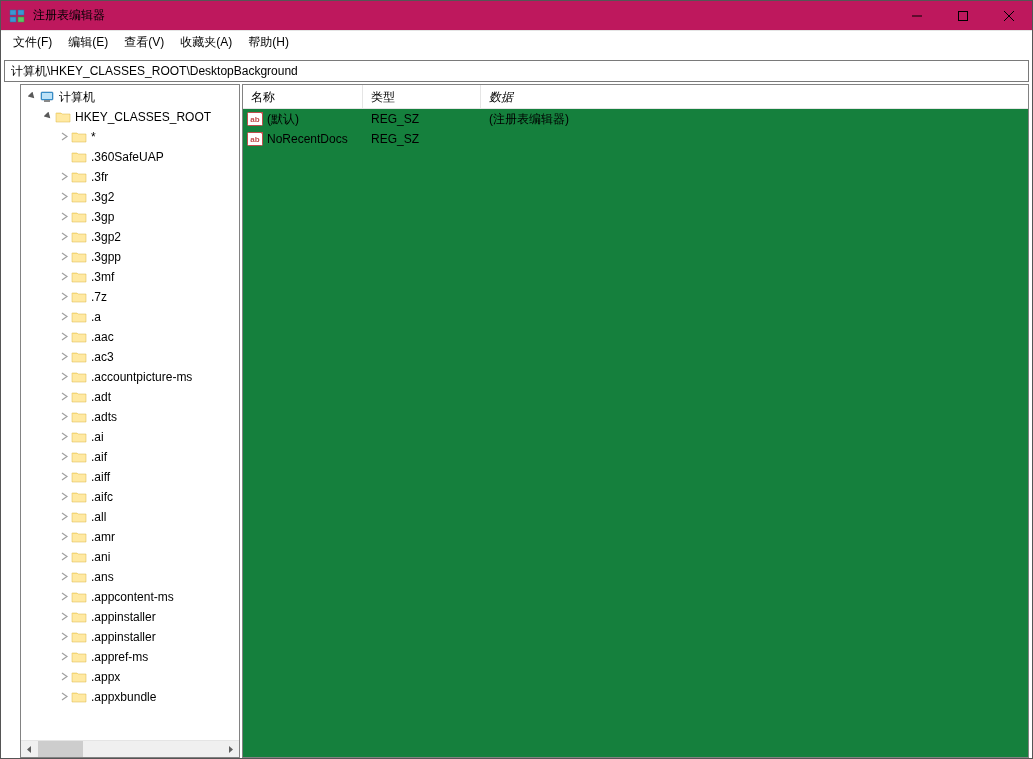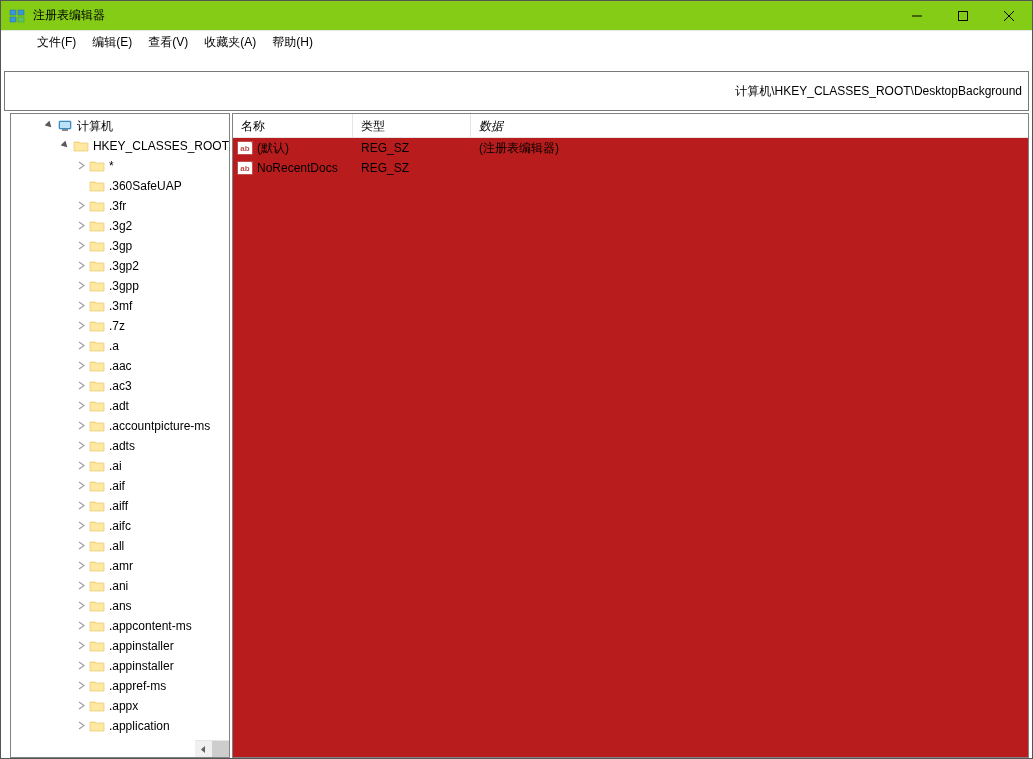--- a/index.html
+++ b/index.html
@@ -14,21 +14,21 @@
       flex-direction: column;
       overflow: hidden;
       border: 1px solid #555;
     }
 
     
     .titlebar {
       height: 30px;
       display: flex;
       align-items: center;
-      background: #84cc16;
+      background: #be185d;
       border-bottom: 1px solid #e5e5e5;
     }
     .titlebar .app-icon {
       width: 16px; height: 16px;
       margin: 0 6px 0 8px;
       display: inline-flex;
     }
     .titlebar .title {
       flex: 1;
       font-size: 12px;
@@ -43,57 +43,54 @@
     }
     .win-btn svg { stroke: #000; }
 
     
     .menubar {
       height: 22px;
       display: flex;
       align-items: center;
       padding: 0 4px;
       background: #fff;
-      margin-left: 24px;
     }
     .menu-item {
       padding: 2px 8px;
       font-size: 12px;
     }
 
     
     .addressbar {
-      height: 40px;
+      height: 22px;
       border: 1px solid #7a7a7a;
-      margin: 18px 3px 2px 3px;
+      margin: 7px 3px 2px 3px;
       padding: 2px 6px;
       font-size: 12px;
       background: #fff;
       display: flex;
       align-items: center;
-      justify-content: flex-end;
     }
 
     
     .content {
       flex: 1;
       display: flex;
       overflow: hidden;
     }
 
     
     .tree-panel {
       width: 220px;
       border: 1px solid #828282;
-      margin: 0 0 0 9px;
+      margin: 0 0 0 19px;
       display: flex;
       flex-direction: column;
       background: #fff;
       overflow: hidden;
-      align-items: flex-end;
     }
     .tree-scroll {
       flex: 1;
       overflow: hidden;
       padding: 2px 0;
     }
     .tree-hscroll {
       height: 17px;
       background: #f0f0f0;
       position: relative;
@@ -144,21 +141,21 @@
     }
     .indent-1 { padding-left: 4px; }
     .indent-2 { padding-left: 20px; }
     .indent-3 { padding-left: 36px; }
 
     
     .list-panel {
       flex: 1;
       border: 1px solid #828282;
       margin: 0 3px 0 2px;
-      background: #b91c1c;
+      background: #15803d;
       display: flex;
       flex-direction: column;
     }
     .list-header {
       display: flex;
       height: 24px;
       border-bottom: 1px solid #e5e5e5;
       background: #fff;
     }
     .list-header .col {
@@ -416,44 +413,44 @@
         <div class="tree-row indent-3">
           <span class="exp"><svg width="9" height="9" viewBox="0 0 9 9">
               <path d="M2 1 L7 4.5 L2 8" fill="none" stroke="#a0a0a0" stroke-width="1.2"></path>
             </svg></span>
           <span class="icon">
             <svg width="16" height="16" viewBox="0 0 16 16">
               <path d="M1 4 L1 13 L15 13 L15 5 L7 5 L6 4 Z" fill="#ffe9a2" stroke="#d9b544" stroke-width="0.5"></path>
               <path d="M1 4 L6 4 L7 5 L1 5 Z" fill="#f4d674"></path>
             </svg>
           </span>
+          <span class="label">.accountpicture-ms</span>
+        </div>
+        <div class="tree-row indent-3">
+          <span class="exp"><svg width="9" height="9" viewBox="0 0 9 9">
+              <path d="M2 1 L7 4.5 L2 8" fill="none" stroke="#a0a0a0" stroke-width="1.2"></path>
+            </svg></span>
+          <span class="icon">
+            <svg width="16" height="16" viewBox="0 0 16 16">
+              <path d="M1 4 L1 13 L15 13 L15 5 L7 5 L6 4 Z" fill="#ffe9a2" stroke="#d9b544" stroke-width="0.5"></path>
+              <path d="M1 4 L6 4 L7 5 L1 5 Z" fill="#f4d674"></path>
+            </svg>
+          </span>
           <span class="label">.adt</span>
         </div>
         <div class="tree-row indent-3">
           <span class="exp"><svg width="9" height="9" viewBox="0 0 9 9">
               <path d="M2 1 L7 4.5 L2 8" fill="none" stroke="#a0a0a0" stroke-width="1.2"></path>
             </svg></span>
           <span class="icon">
             <svg width="16" height="16" viewBox="0 0 16 16">
               <path d="M1 4 L1 13 L15 13 L15 5 L7 5 L6 4 Z" fill="#ffe9a2" stroke="#d9b544" stroke-width="0.5"></path>
               <path d="M1 4 L6 4 L7 5 L1 5 Z" fill="#f4d674"></path>
             </svg>
           </span>
-          <span class="label">.accountpicture-ms</span>
-        </div>
-        <div class="tree-row indent-3">
-          <span class="exp"><svg width="9" height="9" viewBox="0 0 9 9">
-              <path d="M2 1 L7 4.5 L2 8" fill="none" stroke="#a0a0a0" stroke-width="1.2"></path>
-            </svg></span>
-          <span class="icon">
-            <svg width="16" height="16" viewBox="0 0 16 16">
-              <path d="M1 4 L1 13 L15 13 L15 5 L7 5 L6 4 Z" fill="#ffe9a2" stroke="#d9b544" stroke-width="0.5"></path>
-              <path d="M1 4 L6 4 L7 5 L1 5 Z" fill="#f4d674"></path>
-            </svg>
-          </span>
           <span class="label">.adts</span>
         </div>
         <div class="tree-row indent-3">
           <span class="exp"><svg width="9" height="9" viewBox="0 0 9 9">
               <path d="M2 1 L7 4.5 L2 8" fill="none" stroke="#a0a0a0" stroke-width="1.2"></path>
             </svg></span>
           <span class="icon">
             <svg width="16" height="16" viewBox="0 0 16 16">
               <path d="M1 4 L1 13 L15 13 L15 5 L7 5 L6 4 Z" fill="#ffe9a2" stroke="#d9b544" stroke-width="0.5"></path>
               <path d="M1 4 L6 4 L7 5 L1 5 Z" fill="#f4d674"></path>
@@ -608,21 +605,21 @@
         <div class="tree-row indent-3">
           <span class="exp"><svg width="9" height="9" viewBox="0 0 9 9">
               <path d="M2 1 L7 4.5 L2 8" fill="none" stroke="#a0a0a0" stroke-width="1.2"></path>
             </svg></span>
           <span class="icon">
             <svg width="16" height="16" viewBox="0 0 16 16">
               <path d="M1 4 L1 13 L15 13 L15 5 L7 5 L6 4 Z" fill="#ffe9a2" stroke="#d9b544" stroke-width="0.5"></path>
               <path d="M1 4 L6 4 L7 5 L1 5 Z" fill="#f4d674"></path>
             </svg>
           </span>
-          <span class="label">.application</span>
+          <span class="label">.appxbundle</span>
         </div>
       </div>
     <div class="tree-hscroll">
       <div class="hscroll-btn">
         <svg width="7" height="7" viewBox="0 0 7 7">
             <path d="M5 0 L1 3.5 L5 7 Z" fill="#606060"></path>
           </svg>
       </div>
       <div class="hscroll-track">
         <div class="hscroll-thumb"></div>

